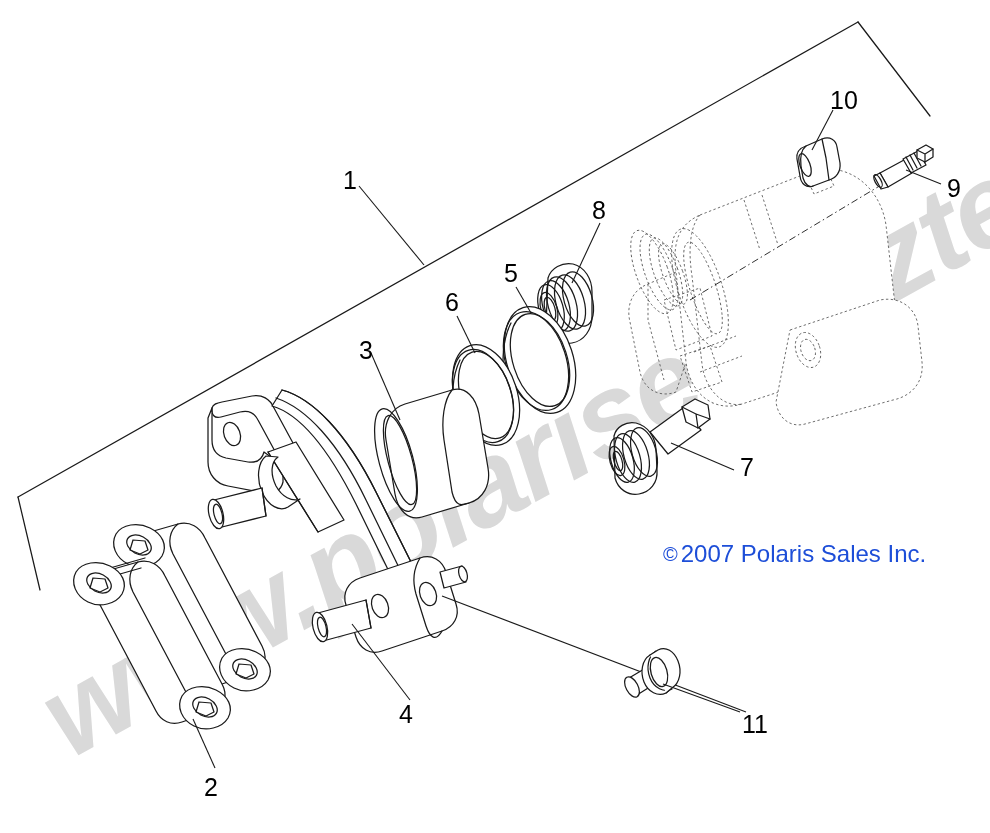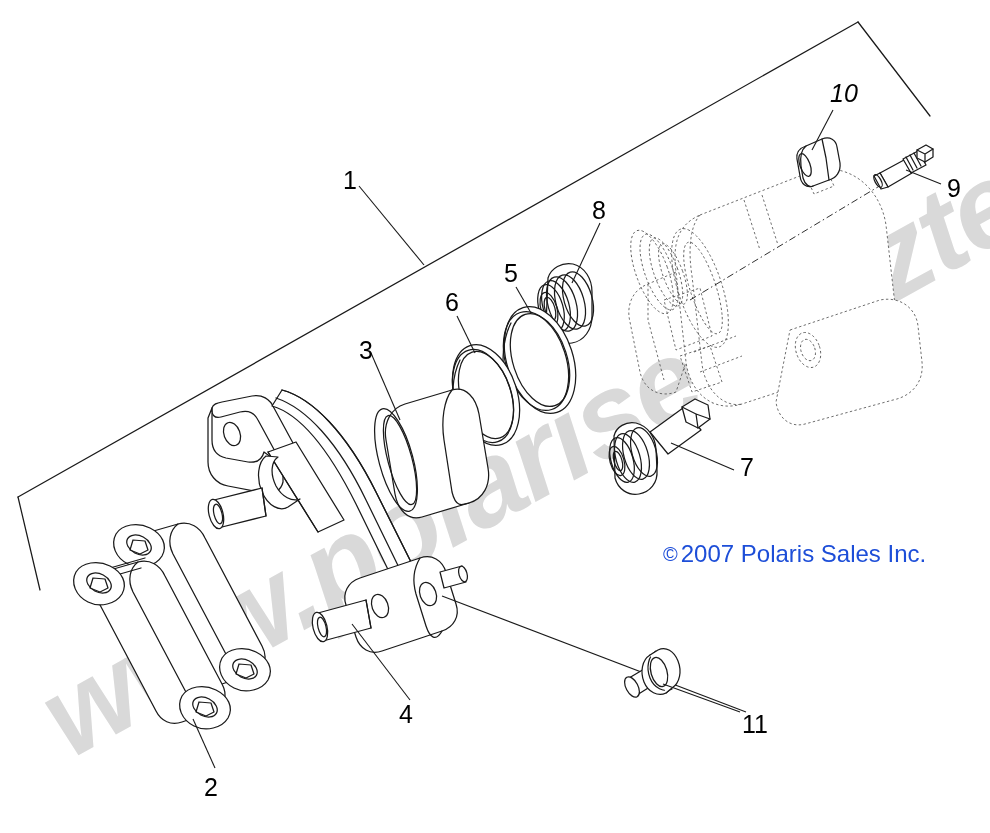--- a/index.html
+++ b/index.html
@@ -313,20 +313,20 @@
 
   <div class="lbl" style="left:343px;top:168px;">1</div>
   <div class="lbl" style="left:204px;top:775px;">2</div>
   <div class="lbl" style="left:359px;top:338px;">3</div>
   <div class="lbl" style="left:399px;top:702px;">4</div>
   <div class="lbl" style="left:504px;top:261px;">5</div>
   <div class="lbl" style="left:445px;top:290px;">6</div>
   <div class="lbl" style="left:740px;top:455px;">7</div>
   <div class="lbl" style="left:592px;top:198px;">8</div>
   <div class="lbl" style="left:947px;top:176px;">9</div>
-  <div class="lbl" style="left:830px;top:81px;font-style:italic;">10</div>
+  <div class="lbl" style="left:830px;top:88px;">10</div>
   <div class="lbl" style="left:742px;top:712px;text-align:right;">11</div>
 
   <div id="copyright">
     <span class="cmark">©</span><span>2007 Polaris Sales Inc.</span>
   </div>
 
 </div>
 
 </body></html>

